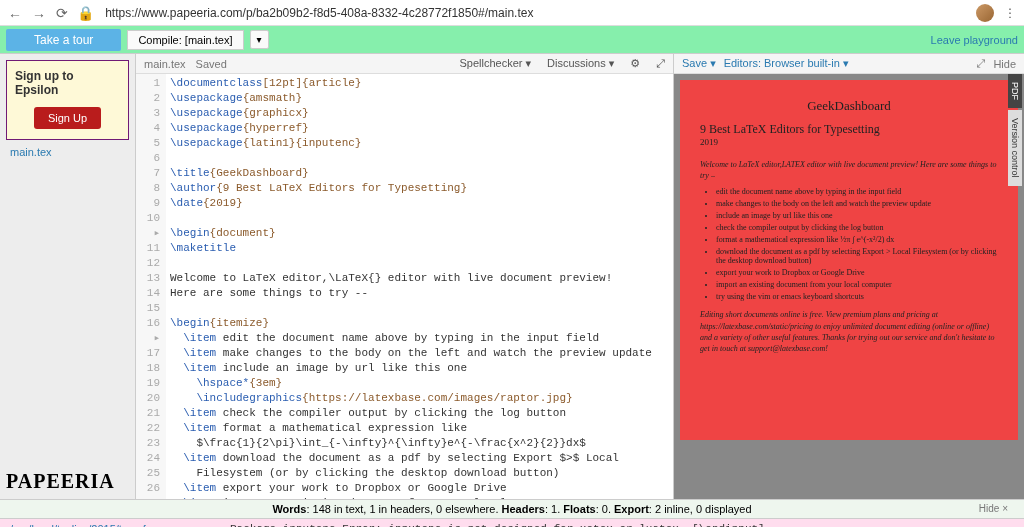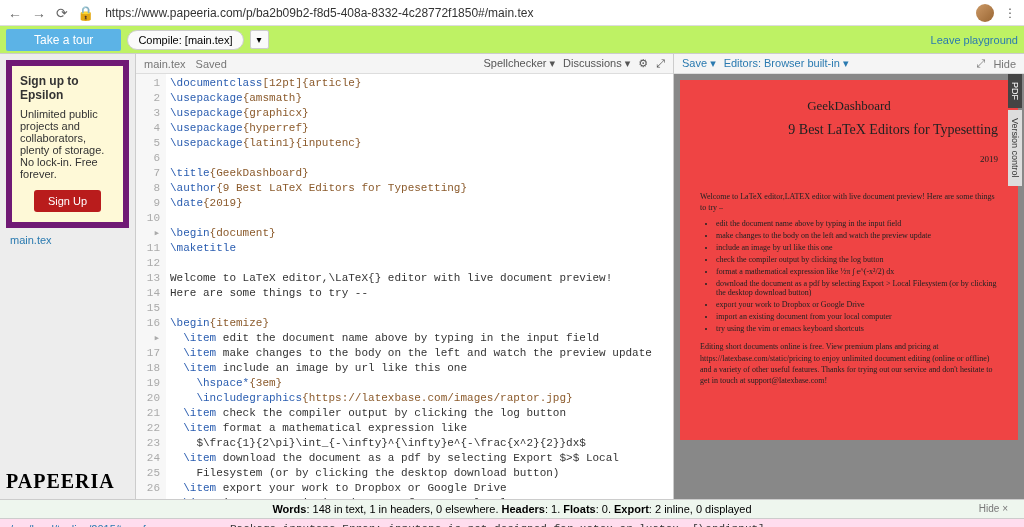--- a/index.html
+++ b/index.html
@@ -4,55 +4,55 @@
 <style>
 * { box-sizing: border-box; margin: 0; padding: 0; }
 body { font-family: Arial, sans-serif; font-size: 12px; background: #ededed; width: 1024px; height: 527px; overflow: hidden; }
 
 .browser-bar { height: 26px; background: #fff; display: flex; align-items: center; padding: 0 8px; border-bottom: 1px solid #ddd; gap: 10px; }
 .browser-bar .nav-icon { color: #666; font-size: 14px; cursor: pointer; }
 .browser-bar .url { flex: 1; color: #333; font-size: 12px; }
 .browser-bar .avatar { width: 18px; height: 18px; border-radius: 50%; background: linear-gradient(135deg,#c96,#963); }
 .browser-bar .menu { color: #555; }
 
-.top-toolbar { height: 28px; background: #bef264; display: flex; align-items: center; padding: 8px 6px; border-bottom: 1px solid #ccc; gap: 6px; }
+.top-toolbar { height: 28px; background: #86efac; display: flex; align-items: center; padding: 8px 6px; border-bottom: 1px solid #ccc; gap: 6px; }
 .btn-tour { background: #5cb3e6; color: #fff; padding: 4px 28px; border-radius: 2px; cursor: pointer; font-size: 12px; }
-.btn-compile { background: #fafafa; border: 1px solid #ccc; padding: 3px 10px; border-radius: 10px; cursor: pointer; font-size: 11px; }
+.btn-compile { background: #fafafa; border: 1px solid #ccc; padding: 3px 10px; border-radius: 0; cursor: pointer; font-size: 11px; }
 .btn-drop { background: #fafafa; border: 1px solid #ccc; padding: 3px 6px; border-radius: 2px; cursor: pointer; font-size: 10px; }
 .top-link { color: #2a7ab0; font-size: 11px; margin-left: auto; cursor: pointer; }
 
 .main-row { display: flex; height: 445px; }
 .sidebar { width: 135px; background: #ededed; padding: 6px; display: flex; flex-direction: column; }
-.signup-box { background: #fef9d7; border: 6px solid #701a75; padding: 8px; font-size: 11px; color: #333; }
+.signup-box { background: #fef9d7; border: 1px solid #701a75; padding: 8px; font-size: 11px; color: #333; }
 .signup-box h3 { font-size: 12px; margin-bottom: 6px; }
 .signup-btn { background: #b91c1c; color: #fff; border: none; padding: 5px 14px; border-radius: 3px; margin: 10px auto 2px; display: block; cursor: pointer; font-size: 11px; }
 .file-item { color: #2a7ab0; padding: 6px 4px; cursor: pointer; font-size: 11px; }
 .logo { margin-top: auto; font-family: 'Times New Roman', serif; font-size: 20px; letter-spacing: 1px; font-weight: bold; }
 
 .editor-col { flex: 1; display: flex; flex-direction: column; background: #fff; border-left: 1px solid #ccc; border-right: 1px solid #ccc; min-width: 0; }
 .ed-tabs { height: 20px; background: #f5f5f5; border-bottom: 1px solid #ddd; display: flex; align-items: center; padding: 0 8px; font-size: 11px; color: #777; gap: 10px; }
-.ed-tools { display: flex; align-items: center; gap: 8px; margin-left: auto; font-size: 11px; }
+.ed-tools { display: flex; align-items: center; gap: 16px; margin-left: auto; font-size: 11px; }
 .ed-tools span { color: #555; cursor: pointer; }
 .code-area { flex: 1; display: flex; font-family: 'Courier New', monospace; font-size: 11px; line-height: 15px; overflow: hidden; }
 .gutter { width: 30px; background: #f7f7f7; text-align: right; color: #aaa; padding: 2px 6px 2px 0; }
 .code-lines { flex: 1; padding: 2px 4px; white-space: pre; overflow: hidden; color: #333; }
 .cmd { color: #2a5db0; }
 .arg { color: #8b5a2b; }
 .txt { color: #333; }
 
 .preview-col { width: 350px; display: flex; flex-direction: column; background: #e8e8e8; position: relative; }
 .pv-tabs { height: 20px; background: #f5f5f5; border-bottom: 1px solid #ddd; display: flex; align-items: center; padding: 0 8px; font-size: 11px; gap: 8px; }
 .pv-tabs .save { color: #2a7ab0; cursor: pointer; }
 .pv-tabs .viewer { color: #2a7ab0; }
 .pv-body { flex: 1; background: #888; padding: 6px; overflow: auto; }
 .page { background: #ef4444; width: 100%; min-height: 360px; padding: 18px 20px; font-family: 'Times New Roman', serif; font-size: 8px; color: #222; }
 .page h1 { text-align: center; font-size: 13px; font-weight: normal; margin-bottom: 8px; }
-.page .sub { text-align: right; font-size: 14px; margin-bottom: 16px; }
-.page .yr { text-align: right; font-size: 9px; margin-bottom: 27px; }
-.page p { margin-bottom: 6px; line-height: 1.4; }
+.page .sub { text-align: left; font-size: 12px; margin-bottom: 0; }
+.page .yr { text-align: left; font-size: 9px; margin-bottom: 12px; }
+.page p { margin-bottom: 6px; line-height: 1.4; font-style: italic; }
 .page ul { padding-left: 16px; margin-bottom: 8px; }
 .page li { margin-bottom: 3px; }
 
 .side-tabs { position: absolute; right: 0; top: 20px; width: 16px; }
 .side-tab { writing-mode: vertical-rl; background: #444; color: #fff; font-size: 9px; padding: 8px 2px; margin-bottom: 2px; cursor: pointer; }
 .side-tab.light { background: #ddd; color: #333; }
 
 .info-bar { background: #eef6ee; border-top: 1px solid #ccc; padding: 3px 10px; font-size: 11px; text-align: center; position: relative; }
 .info-bar b { font-weight: bold; }
 .hide-link { position: absolute; right: 16px; top: 3px; font-size: 10px; color: #777; cursor: pointer; }
@@ -79,21 +79,20 @@
   <span class="btn-compile">Compile: [main.tex]</span>
   <span class="btn-drop">▾</span>
   <span class="top-link">Leave playground</span>
 </div>
 
 <div class="main-row">
 
   <div class="sidebar">
     <div class="signup-box">
       <h3>Sign up to Epsilon</h3>
-      <div>Unlimited public projects and collaborators, plenty of storage. No lock-in. Free forever.</div>
       <button class="signup-btn">Sign Up</button>
     </div>
     <div class="file-item">main.tex</div>
     <div class="logo">PAPEERIA</div>
   </div>
 
   <div class="editor-col">
     <div class="ed-tabs">
       <span>main.tex</span>
       <span>Saved</span>

